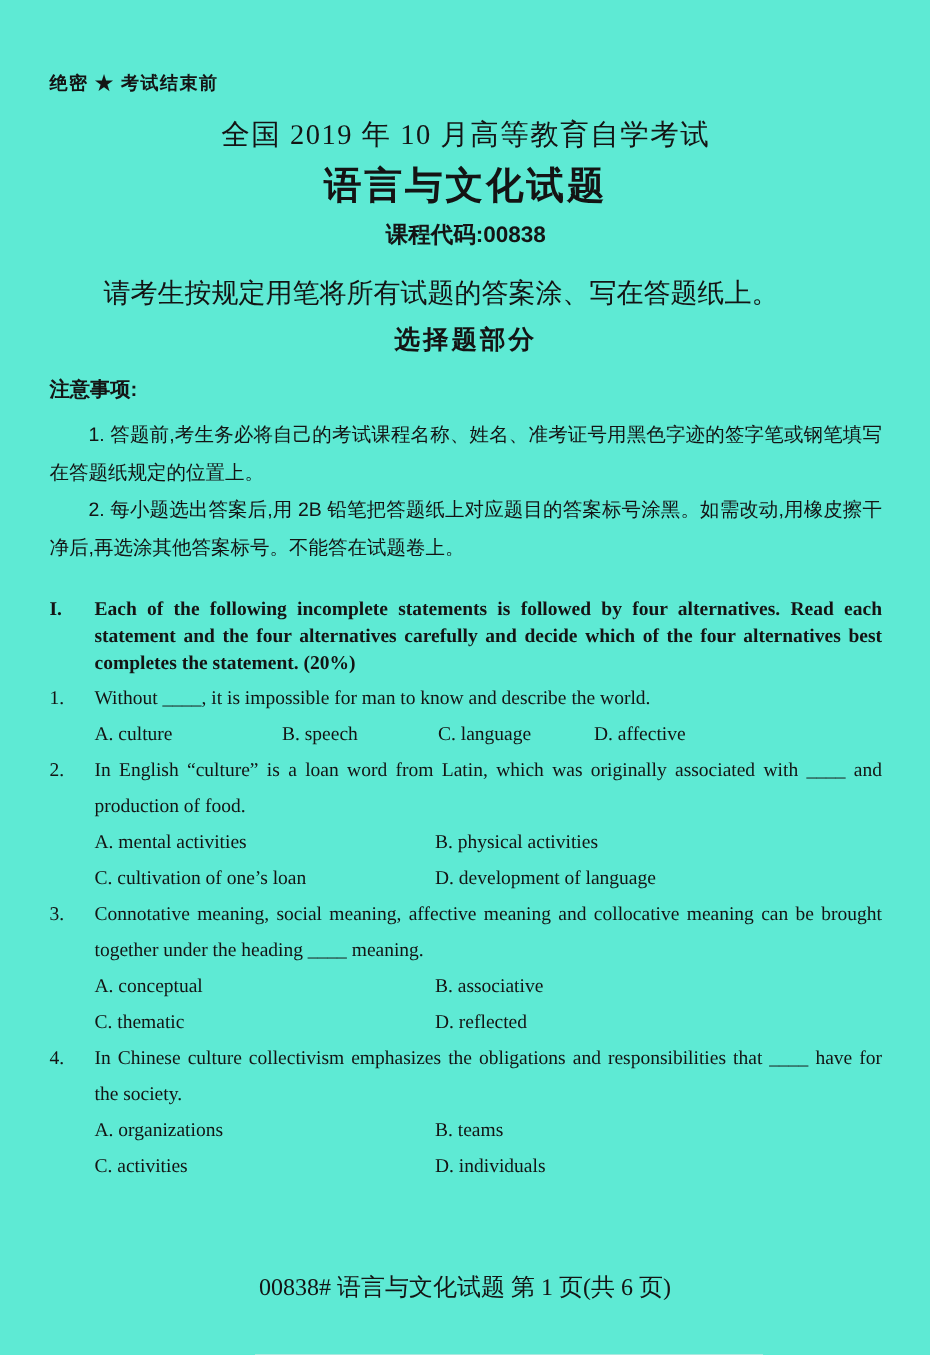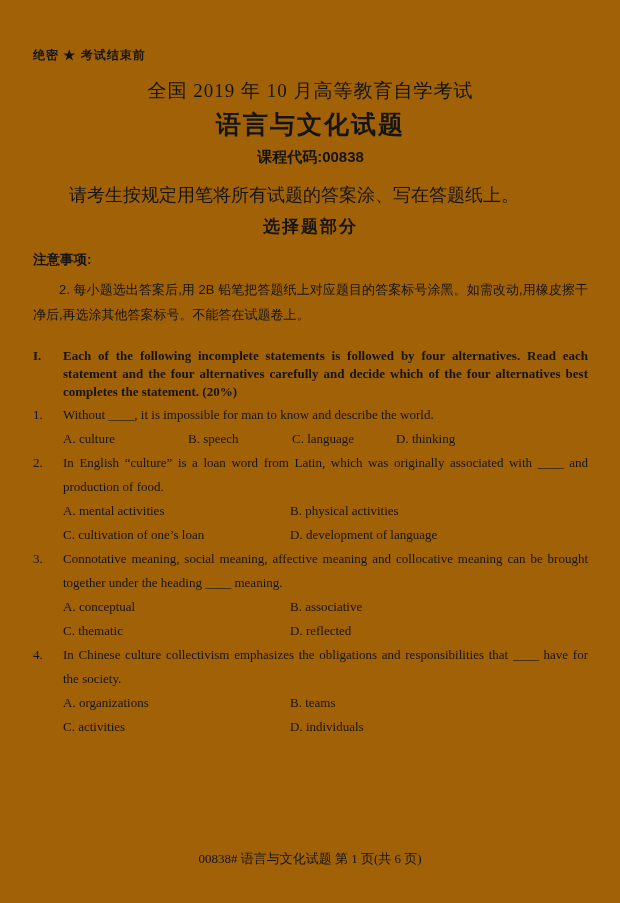--- a/index.html
+++ b/index.html
@@ -1,20 +1,20 @@
 <!DOCTYPE html>
 <html><head>
 <meta charset="utf-8">
 <style>
   html,body{margin:0;padding:0;background:#e8e8e8;}
   .page{
     position:relative;
     width:620px;height:903px;
     margin:0 auto;
-    background:#a16207;
+    background:#5eead4;
     color:#141414;
     box-sizing:border-box;
     padding:48px 32px 0 33px;
     font-family:"Liberation Serif", serif;
     overflow:hidden;
   }
   .classification{
     font-family:"Liberation Sans", sans-serif;
     font-weight:bold;
     font-size:12px;line-height:14px;
@@ -91,55 +91,56 @@
   .q-num{width:30px;flex-shrink:0;}
   .q-body{flex:1;min-width:0;}
   .stem{margin:0;text-align:justify;}
   .options{display:grid;margin:0;}
   .options.row4{grid-template-columns:125px 104px 104px 1fr;}
   .options.grid2{grid-template-columns:227px 1fr;}
   .footer{
     position:absolute;
     left:0;right:0;bottom:37px;
     text-align:center;
-    font-size:13px;line-height:15px;
+    font-size:16px;line-height:15px;
   }
 </style>
 </head>
 <body>
 
 <div class="page">
 
   <div class="classification">绝密 ★ 考试结束前</div>
 
   <div class="exam-title">全国 2019 年 10 月高等教育自学考试</div>
   <div class="subject-title">语言与文化试题</div>
   <div class="course-code">课程代码:00838</div>
 
   <p class="instruction">请考生按规定用笔将所有试题的答案涂、写在答题纸上。</p>
 
   <div class="section-part">选择题部分</div>
 
   <div class="notes-title">注意事项:</div>
+  <p class="note">1. 答题前,考生务必将自己的考试课程名称、姓名、准考证号用黑色字迹的签字笔或钢笔填写在答题纸规定的位置上。</p>
   <p class="note">2. 每小题选出答案后,用 2B 铅笔把答题纸上对应题目的答案标号涂黑。如需改动,用橡皮擦干净后,再选涂其他答案标号。不能答在试题卷上。</p>
 
   <div class="sec-heading">
     <span class="num">I.</span>
     <span class="body">Each of the following incomplete statements is followed by four alternatives. Read each statement and the four alternatives carefully and decide which of the four alternatives best completes the statement. (20%)</span>
   </div>
 
   <div class="question first">
     <span class="q-num">1.</span>
     <div class="q-body">
       <p class="stem">Without ____, it is impossible for man to know and describe the world.</p>
       <div class="options row4">
         <span>A. culture</span>
         <span>B. speech</span>
         <span>C. language</span>
-        <span>D. thinking</span>
+        <span>D. affective</span>
       </div>
     </div>
   </div>
 
   <div class="question">
     <span class="q-num">2.</span>
     <div class="q-body">
       <p class="stem">In English “culture” is a loan word from Latin, which was originally associated with ____ and production of food.</p>
       <div class="options grid2">
         <span>A. mental activities</span>

